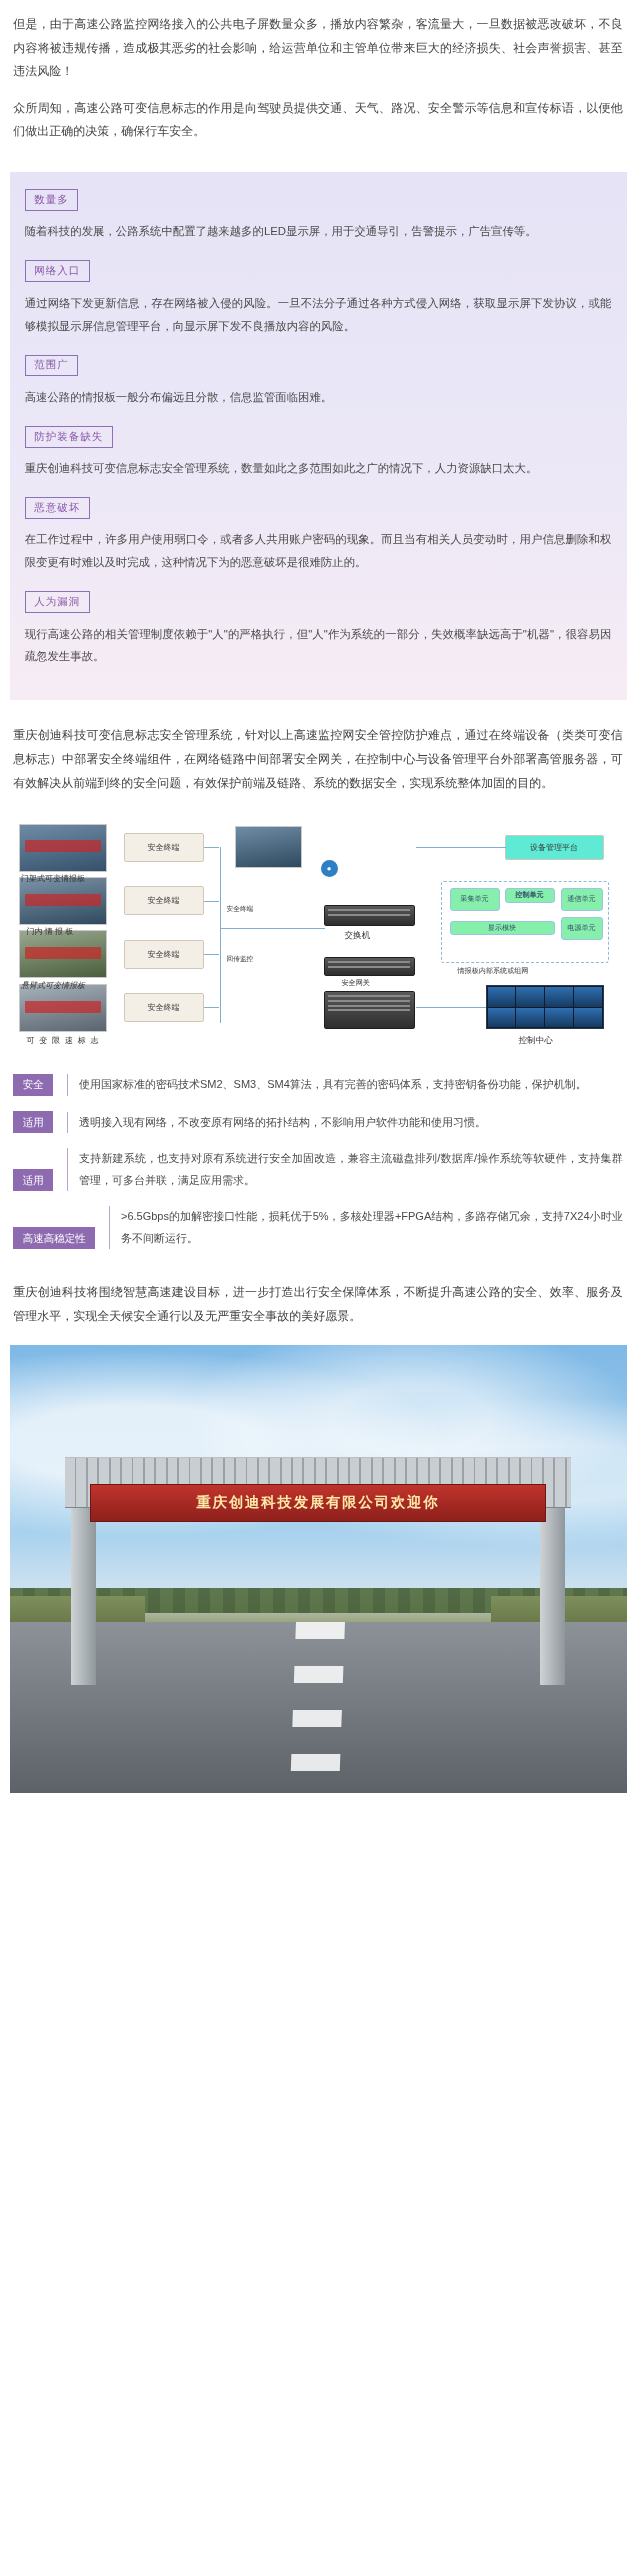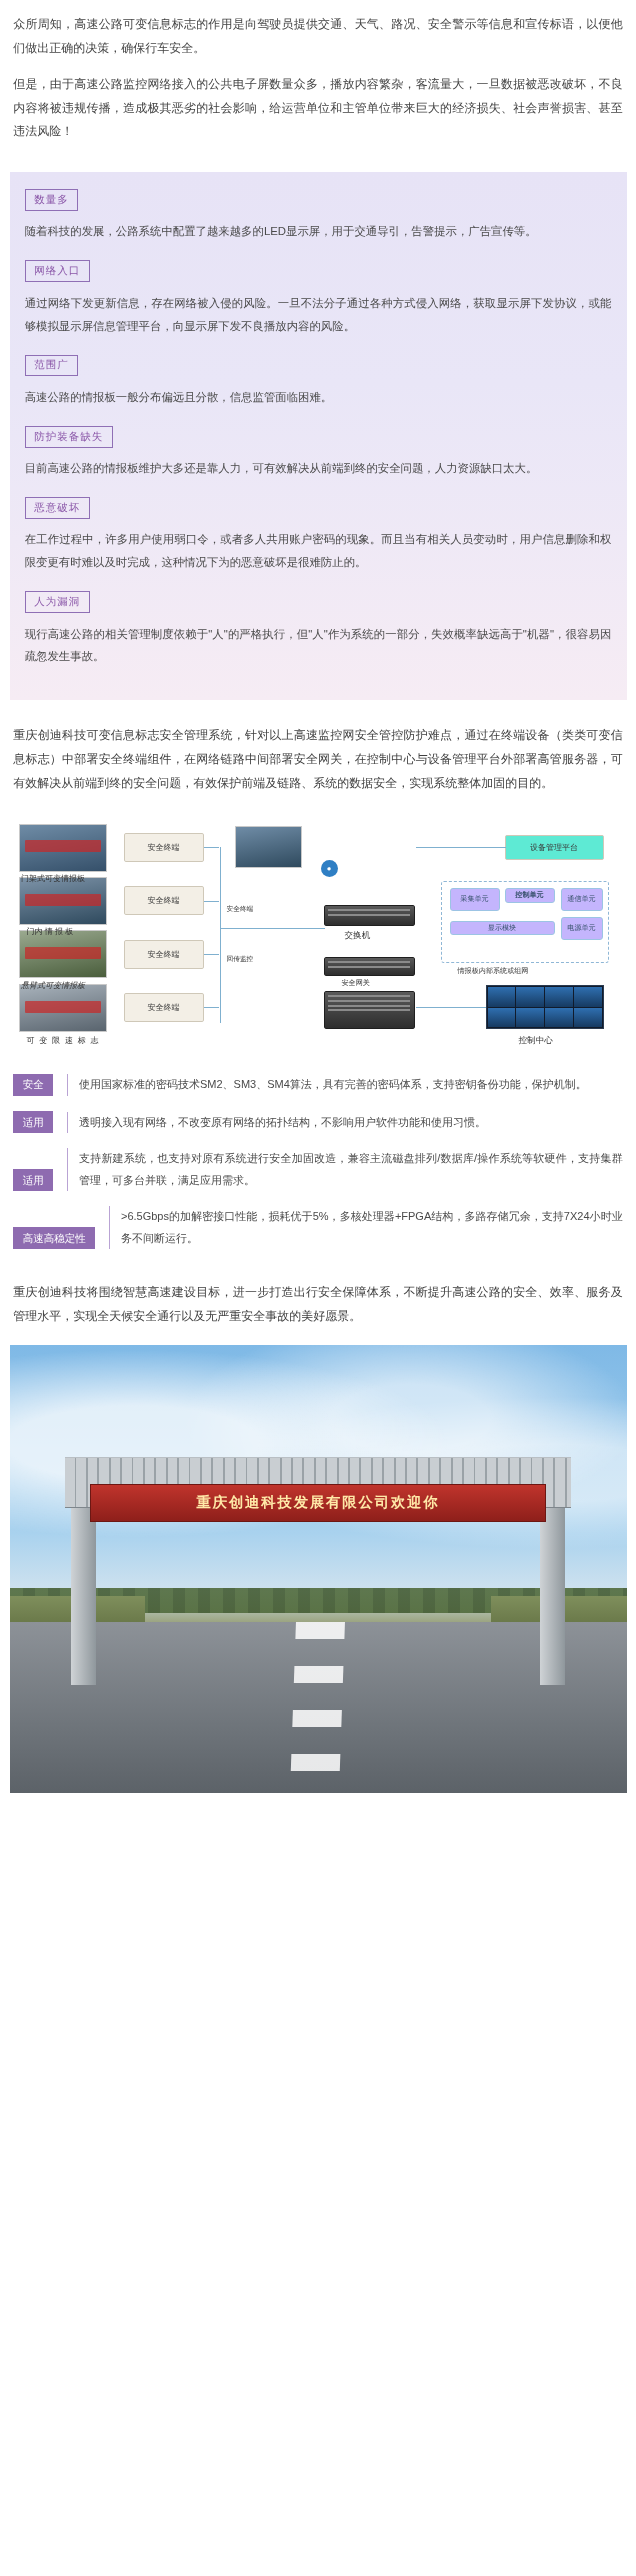--- a/index.html
+++ b/index.html
@@ -104,21 +104,21 @@
   .srv .bar { height: 1.9px; background:#8a8a8a; margin: 2.9px 3.8px; }
   .dashed-box {
     position: absolute;
     border: 1px dashed #8fb7d6;
     border-radius: 2.9px;
   }
   .line-h { position: absolute; height: 1px; background: #7fb0cf; }
   .line-v { position: absolute; width: 1px; background: #7fb0cf; }
   .cloudlet {
     position: absolute;
-    background: #c4b5fd;
+    background: #86efac;
     border: 1px solid #9cc4e4;
     border-radius: 2.9px;
     font-size: 7.1px;
     display: flex; align-items: center; justify-content: center;
     color: #35506a;
     text-align: center;
     line-height: 1.2;
   }
   .circ {
     position: absolute;
@@ -242,22 +242,22 @@
     background: repeating-linear-gradient(90deg,#516b3c 0 13.3px,#445c33 13.3px 25px);
     opacity: 0.9;
   }
 </style>
 </head>
 <body>
 
 <div class="page">
 
   <div class="intro">
+    <p>但是，由于高速公路监控网络接入的公共电子屏数量众多，播放内容繁杂，客流量大，一旦数据被恶改破坏，不良内容将被违规传播，造成极其恶劣的社会影响，给运营单位和主管单位带来巨大的经济损失、社会声誉损害、甚至违法风险！</p>
     <p>众所周知，高速公路可变信息标志的作用是向驾驶员提供交通、天气、路况、安全警示等信息和宣传标语，以便他们做出正确的决策，确保行车安全。</p>
-    <p>但是，由于高速公路监控网络接入的公共电子屏数量众多，播放内容繁杂，客流量大，一旦数据被恶改破坏，不良内容将被违规传播，造成极其恶劣的社会影响，给运营单位和主管单位带来巨大的经济损失、社会声誉损害、甚至违法风险！</p>
   </div>
 
   <div class="risk-block">
 
     <div class="risk-item">
       <div class="risk-tag">数量多</div>
       <p class="risk-text">随着科技的发展，公路系统中配置了越来越多的LED显示屏，用于交通导引，告警提示，广告宣传等。</p>
     </div>
 
     <div class="risk-item">
@@ -265,21 +265,21 @@
       <p class="risk-text">通过网络下发更新信息，存在网络被入侵的风险。一旦不法分子通过各种方式侵入网络，获取显示屏下发协议，或能够模拟显示屏信息管理平台，向显示屏下发不良播放内容的风险。</p>
     </div>
 
     <div class="risk-item">
       <div class="risk-tag">范围广</div>
       <p class="risk-text">高速公路的情报板一般分布偏远且分散，信息监管面临困难。</p>
     </div>
 
     <div class="risk-item">
       <div class="risk-tag">防护装备缺失</div>
-      <p class="risk-text">目前高速公路的情报板维护大多还是靠人力，可有效解决从前端到终的安全问题，人力资源缺口太大。</p>
+      <p class="risk-text">重庆创迪科技可变信息标志安全管理系统，数量如此之多范围如此之广的情况下，人力资源缺口太大。</p>
     </div>
 
     <div class="risk-item">
       <div class="risk-tag">恶意破坏</div>
       <p class="risk-text">在工作过程中，许多用户使用弱口令，或者多人共用账户密码的现象。而且当有相关人员变动时，用户信息删除和权限变更有时难以及时完成，这种情况下为的恶意破坏是很难防止的。</p>
     </div>
 
     <div class="risk-item">
       <div class="risk-tag">人为漏洞</div>
       <p class="risk-text">现行高速公路的相关管理制度依赖于"人"的严格执行，但"人"作为系统的一部分，失效概率缺远高于"机器"，很容易因疏忽发生事故。</p>

